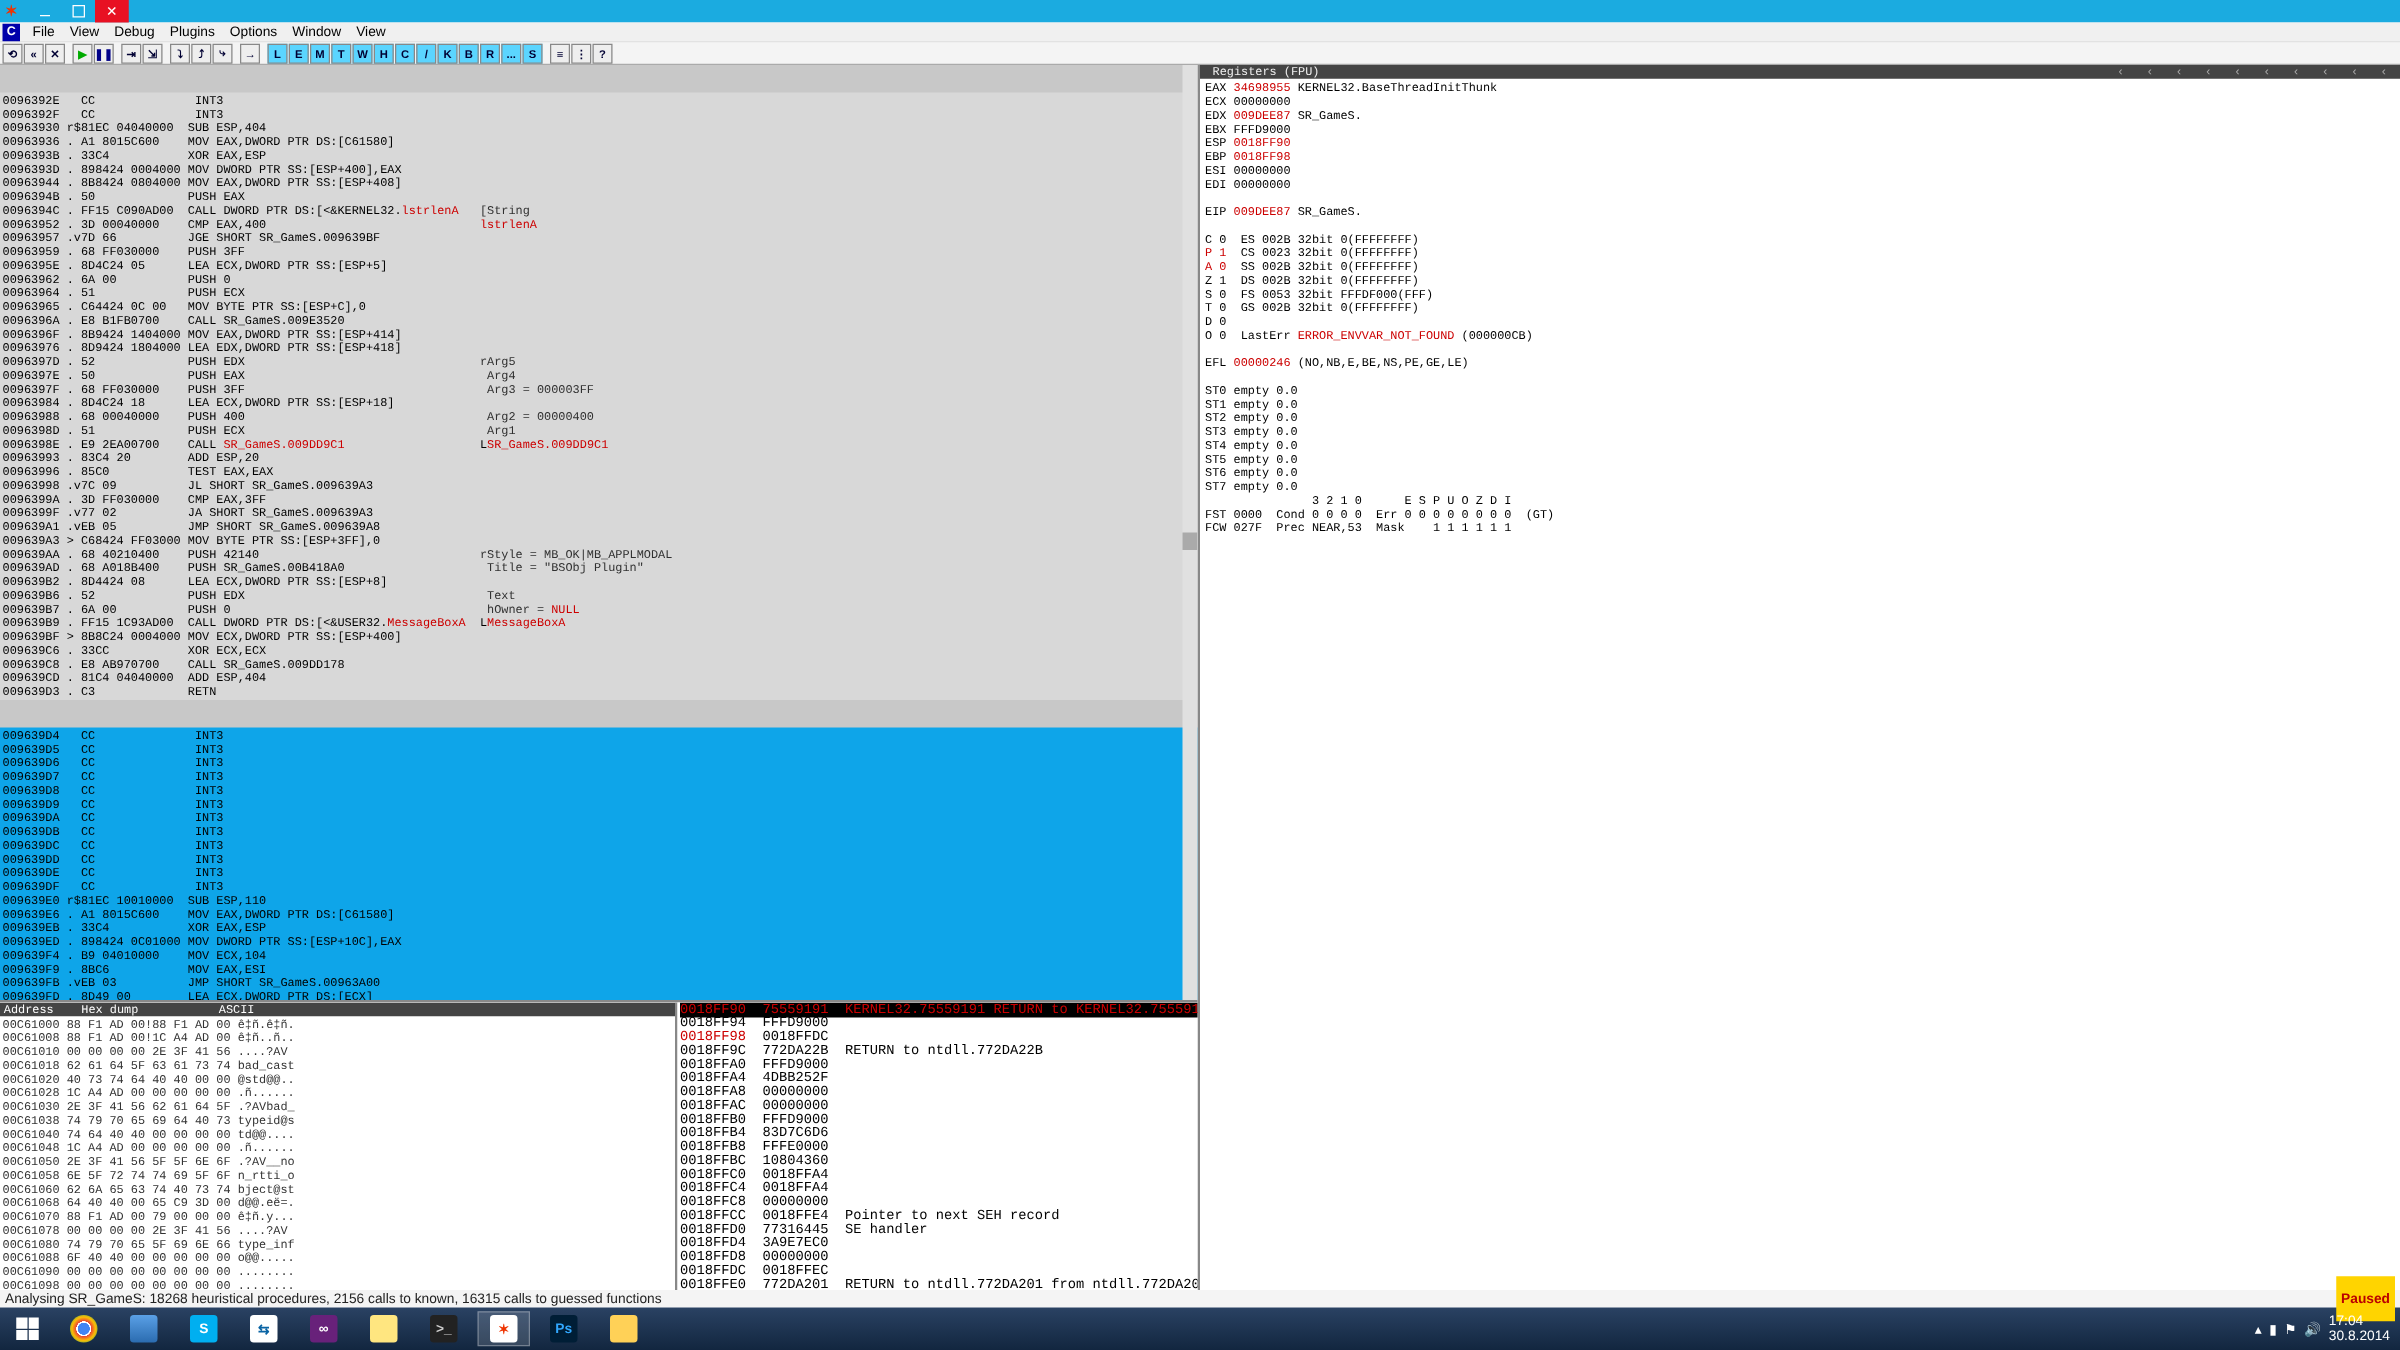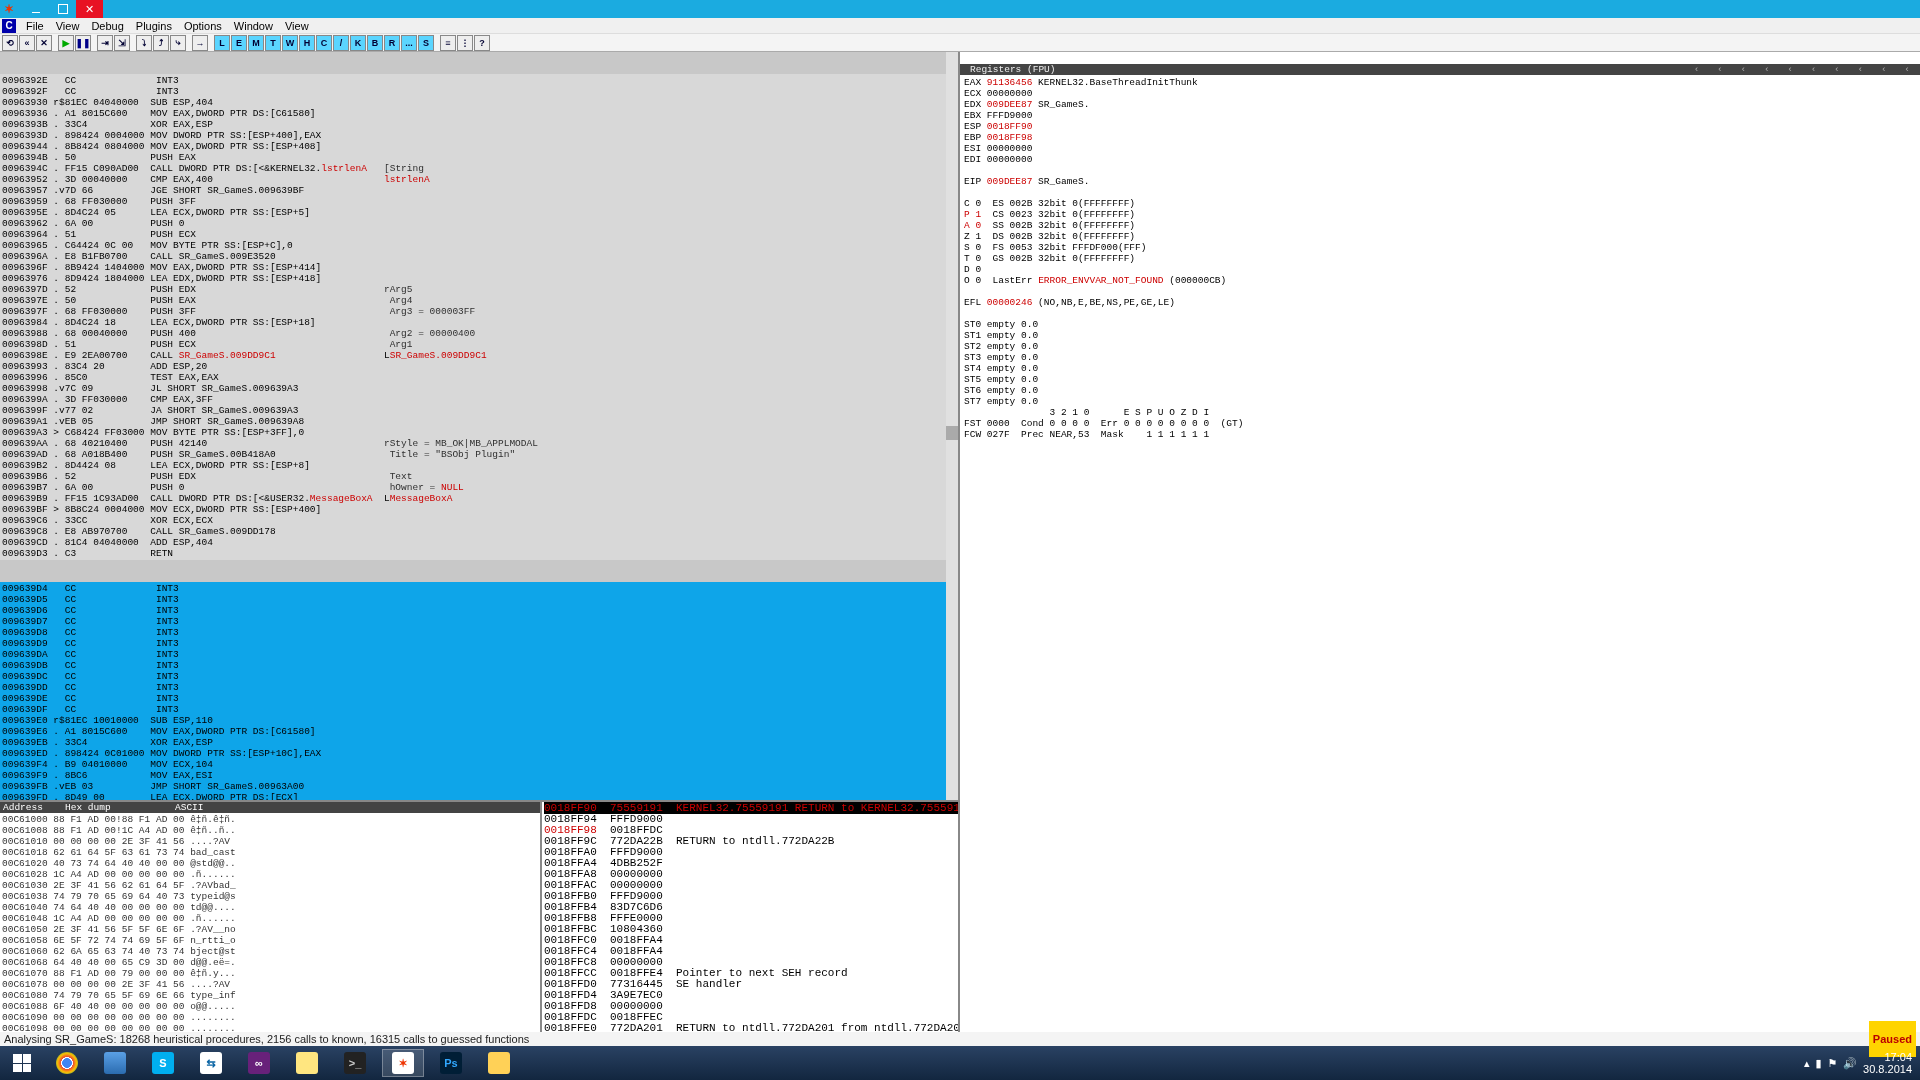--- a/index.html
+++ b/index.html
@@ -32,35 +32,35 @@
 .disasm .cmt { color: #303030; }
 .hexstack { height: 232px; display: flex; border-top: 2px solid #888; }
 .hexpane { width: 542px; background: #fff; font-family: Terminal, "Courier New", monospace; font-size: 9.5px; line-height: 11px; overflow: hidden; border-right: 2px solid #888; }
 .hexhead { background: #444; color: #fff; padding: 0 3px; display: flex; }
 .hexbody { padding: 1px 2px; white-space: pre; color: #333; }
 .stackpane { flex: 1; background: #fff; font-family: Terminal, "Courier New", monospace; font-size: 11px; line-height: 11px; overflow: hidden; }
 .stackbody { padding: 1px 2px; white-space: pre; }
 .stackbody .red { color: #c00; }
 .stackbody .hl { background: #000; color: #c00; }
 .regpane { flex: 1; background: #fff; font-family: Terminal, "Courier New", monospace; font-size: 9.5px; line-height: 11px; display: flex; flex-direction: column; }
-.reghead { background: #444; color: #eee; padding: 0 4px; display: flex; align-items: center; margin-top: 12px; }
+.reghead { background: #444; color: #eee; padding: 0 4px; display: flex; align-items: center; }
 .reghead .tab { padding: 0 6px; }
 .regbody { padding: 2px 4px; white-space: pre; }
 .regbody .red { color: #c00; }
 .statusbar { height: 14px; background: #f4f4f4; font-size: 11px; display: flex; align-items: center; padding: 0 4px; color: #222; }
 .statusbar .pause { margin-left: auto; background: #ffd400; color: #b00; padding: 12px 4px; font-weight: bold; }
 .taskbar { height: 34px; background: linear-gradient(#2a4263,#12263f); display: flex; align-items: center; padding: 0 4px; gap: 6px; color: #fff; }
 .startbtn { width: 36px; height: 28px; display: flex; align-items: center; justify-content: center; }
 .startbtn .winlogo { width: 18px; height: 18px; display: grid; grid-template: 1fr 1fr / 1fr 1fr; gap: 1px; }
 .startbtn .winlogo span { background: #fff; }
 .taskicon { width: 42px; height: 28px; display: flex; align-items: center; justify-content: center; border: 1px solid transparent; }
 .taskicon.active { background: rgba(255,255,255,0.15); border-color: rgba(255,255,255,0.3); }
 .taskicon .box { width: 22px; height: 22px; border-radius: 3px; display:flex; align-items:center; justify-content:center; font-size:11px; font-weight:bold; }
 .tray { margin-left: auto; display: flex; align-items: center; gap: 6px; font-size: 11px; }
-.clock { text-align: right; line-height: 12px; padding-right: 4px; }
+.clock { text-align: left; line-height: 12px; padding-right: 4px; }
 .scrolltrack { position: absolute; right: 0; top: 0; bottom: 0; width: 12px; background: #e0e0e0; }
 .scrollthumb { position: absolute; right: 0; width: 12px; background: #aaa; }
 </style>
 </head>
 <body>
 
 <div class="titlebar">
   <span class="icon">✶</span>
   <div class="winbtns">
     <div class="winbtn min"></div>
@@ -261,21 +261,21 @@
 0018FFF4    SR_GameS.</div>
       </div>
     </div>
   </div>
   <div class="regpane">
     <div class="reghead">
       <span class="tab">Registers (FPU)</span>
       <span style="flex:1"></span>
       <span style="letter-spacing:6px;color:#aaa">‹ ‹ ‹ ‹ ‹ ‹ ‹ ‹ ‹ ‹</span>
     </div>
-    <div class="regbody" id="regbody">EAX <span class="red">91136456</span> KERNEL32.BaseThreadInitThunk
+    <div class="regbody" id="regbody">EAX <span class="red">34698955</span> KERNEL32.BaseThreadInitThunk
 ECX 00000000
 EDX <span class="red">009DEE87</span> SR_GameS.<moduleentrypoint>
 EBX FFFD9000
 ESP <span class="red">0018FF90</span>
 EBP <span class="red">0018FF98</span>
 ESI 00000000
 EDI 00000000
 
 EIP <span class="red">009DEE87</span> SR_GameS.<moduleentrypoint>
 

